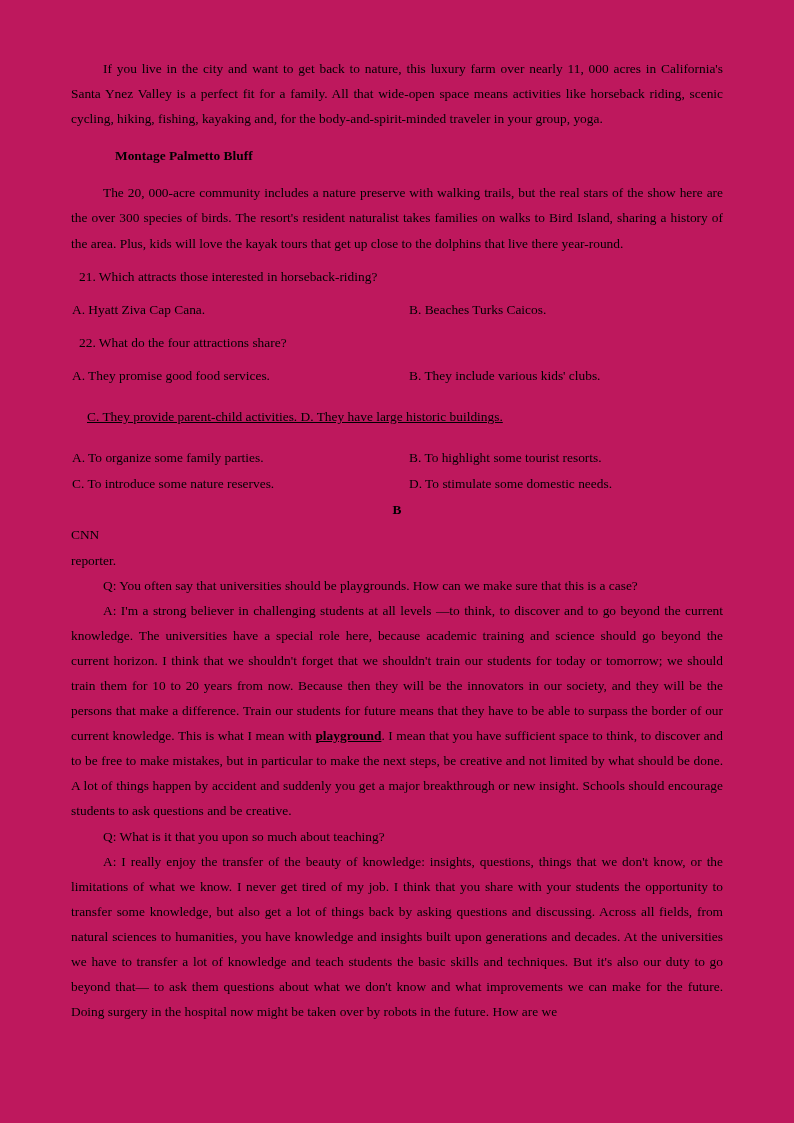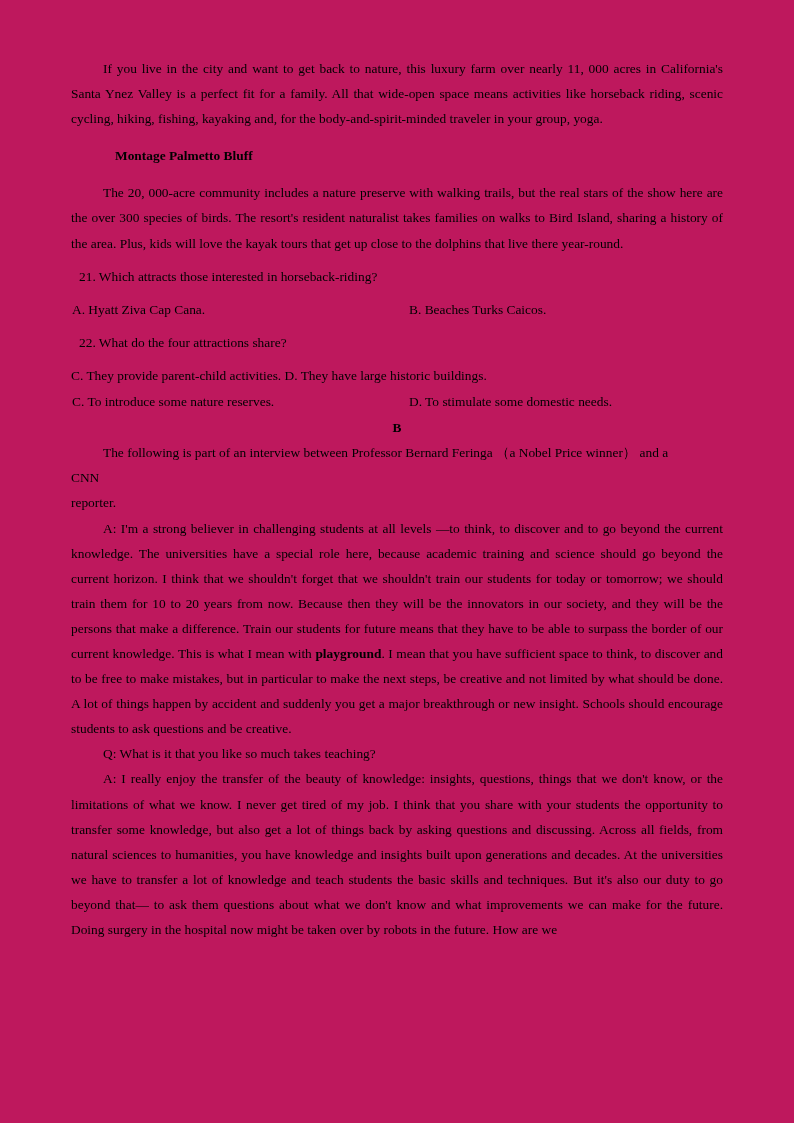--- a/index.html
+++ b/index.html
@@ -65,25 +65,27 @@
   .opts .col-a {
     display: inline-block;
     width: 337px;
     vertical-align: top;
   }
   .opts .col-b {
     display: inline-block;
     vertical-align: top;
   }
   .opts-single {
-    margin: 0;
+    margin: 16px;
     text-align: left;
+    text-decoration: underline;
   }
   .kw {
     font-weight: bold;
+    text-decoration: underline;
   }
   .shortline {
     margin: 0;
     text-align: left;
   }
 </style>
 </head>
 <body>
 
 <div class="page">
@@ -97,38 +99,44 @@
 
     <p class="qline">21. Which attracts those interested in horseback-riding?</p>
 
     <p class="opts">
       <span class="col-a">A. Hyatt Ziva Cap Cana.</span><span class="col-b">B. Beaches Turks Caicos.</span>
     </p>
 
 
     <p class="qline">22. What do the four attractions share?</p>
 
+    <p class="opts">
+      <span class="col-a">A. They promise good food services.</span><span class="col-b">B. They include various kids' clubs.</span>
+    </p>
 
     <p class="opts-single">C. They provide parent-child activities.  D. They have large historic buildings.</p>
 
 
+    <p class="opts">
+      <span class="col-a">A. To organize some family parties.</span><span class="col-b">B. To highlight  some tourist resorts.</span>
+    </p>
 
     <p class="opts">
       <span class="col-a">C. To introduce some nature reserves.</span><span class="col-b">D. To stimulate  some domestic needs.</span>
     </p>
 
     <p class="section-letter">B</p>
 
-    <p class="para indent last-line-left">The following is part of an interview between Professor Bernard Feringa （a Nobel Price winner） and a</p>
 
     <p class="shortline">CNN</p>
 
     <p class="shortline">reporter.</p>
 
+    <p class="para indent last-line-left">Q: You often say that universities should be playgrounds. How can we make sure that this is a case?</p>
 
     <p class="para indent last-line-left"><span>A: I'm a strong believer in challenging students at all levels —to think, to discover and to go beyond the current knowledge. The universities have a special role here, because academic training and science should go beyond the current horizon. I think that we shouldn't forget that we shouldn't train our students for today or tomorrow; we should train them for 10 to 20 years from now. Because then they will be the innovators in our society, and they will be the persons that make a difference. Train our students for future means that they have to be able to surpass the border of our current knowledge. This is what I mean with </span><span class="kw">playground</span><span>. I mean that you have sufficient space to think, to discover and to be free to make mistakes, but in particular to make the next steps, be creative and not limited by what should be done. A lot of things happen by accident and suddenly you get a major breakthrough or new insight. Schools should encourage students to ask questions and be creative.</span></p>
 
-    <p class="para indent last-line-left">Q: What is it that you like so much takes teaching?</p>
+    <p class="para indent last-line-left">Q: What is it that you upon so much about teaching?</p>
 
     <p class="para indent">A: I really enjoy the transfer of the beauty of knowledge: insights, questions, things that we don't know, or the limitations of what we know. I never get tired of my job. I think that you share with your students the opportunity to transfer some knowledge, but also get a lot of things back by asking questions and discussing. Across all fields, from natural sciences to humanities, you have knowledge and insights built upon generations and decades. At the universities we have to transfer a lot of knowledge and teach students the basic skills and techniques. But it's also our duty to go beyond that— to ask them questions about what we don't know and what improvements we can make for the future. Doing surgery in the hospital now might be taken over by robots in the future. How are we</p>
 
   </div>
 </div>
 
 </body></html>

